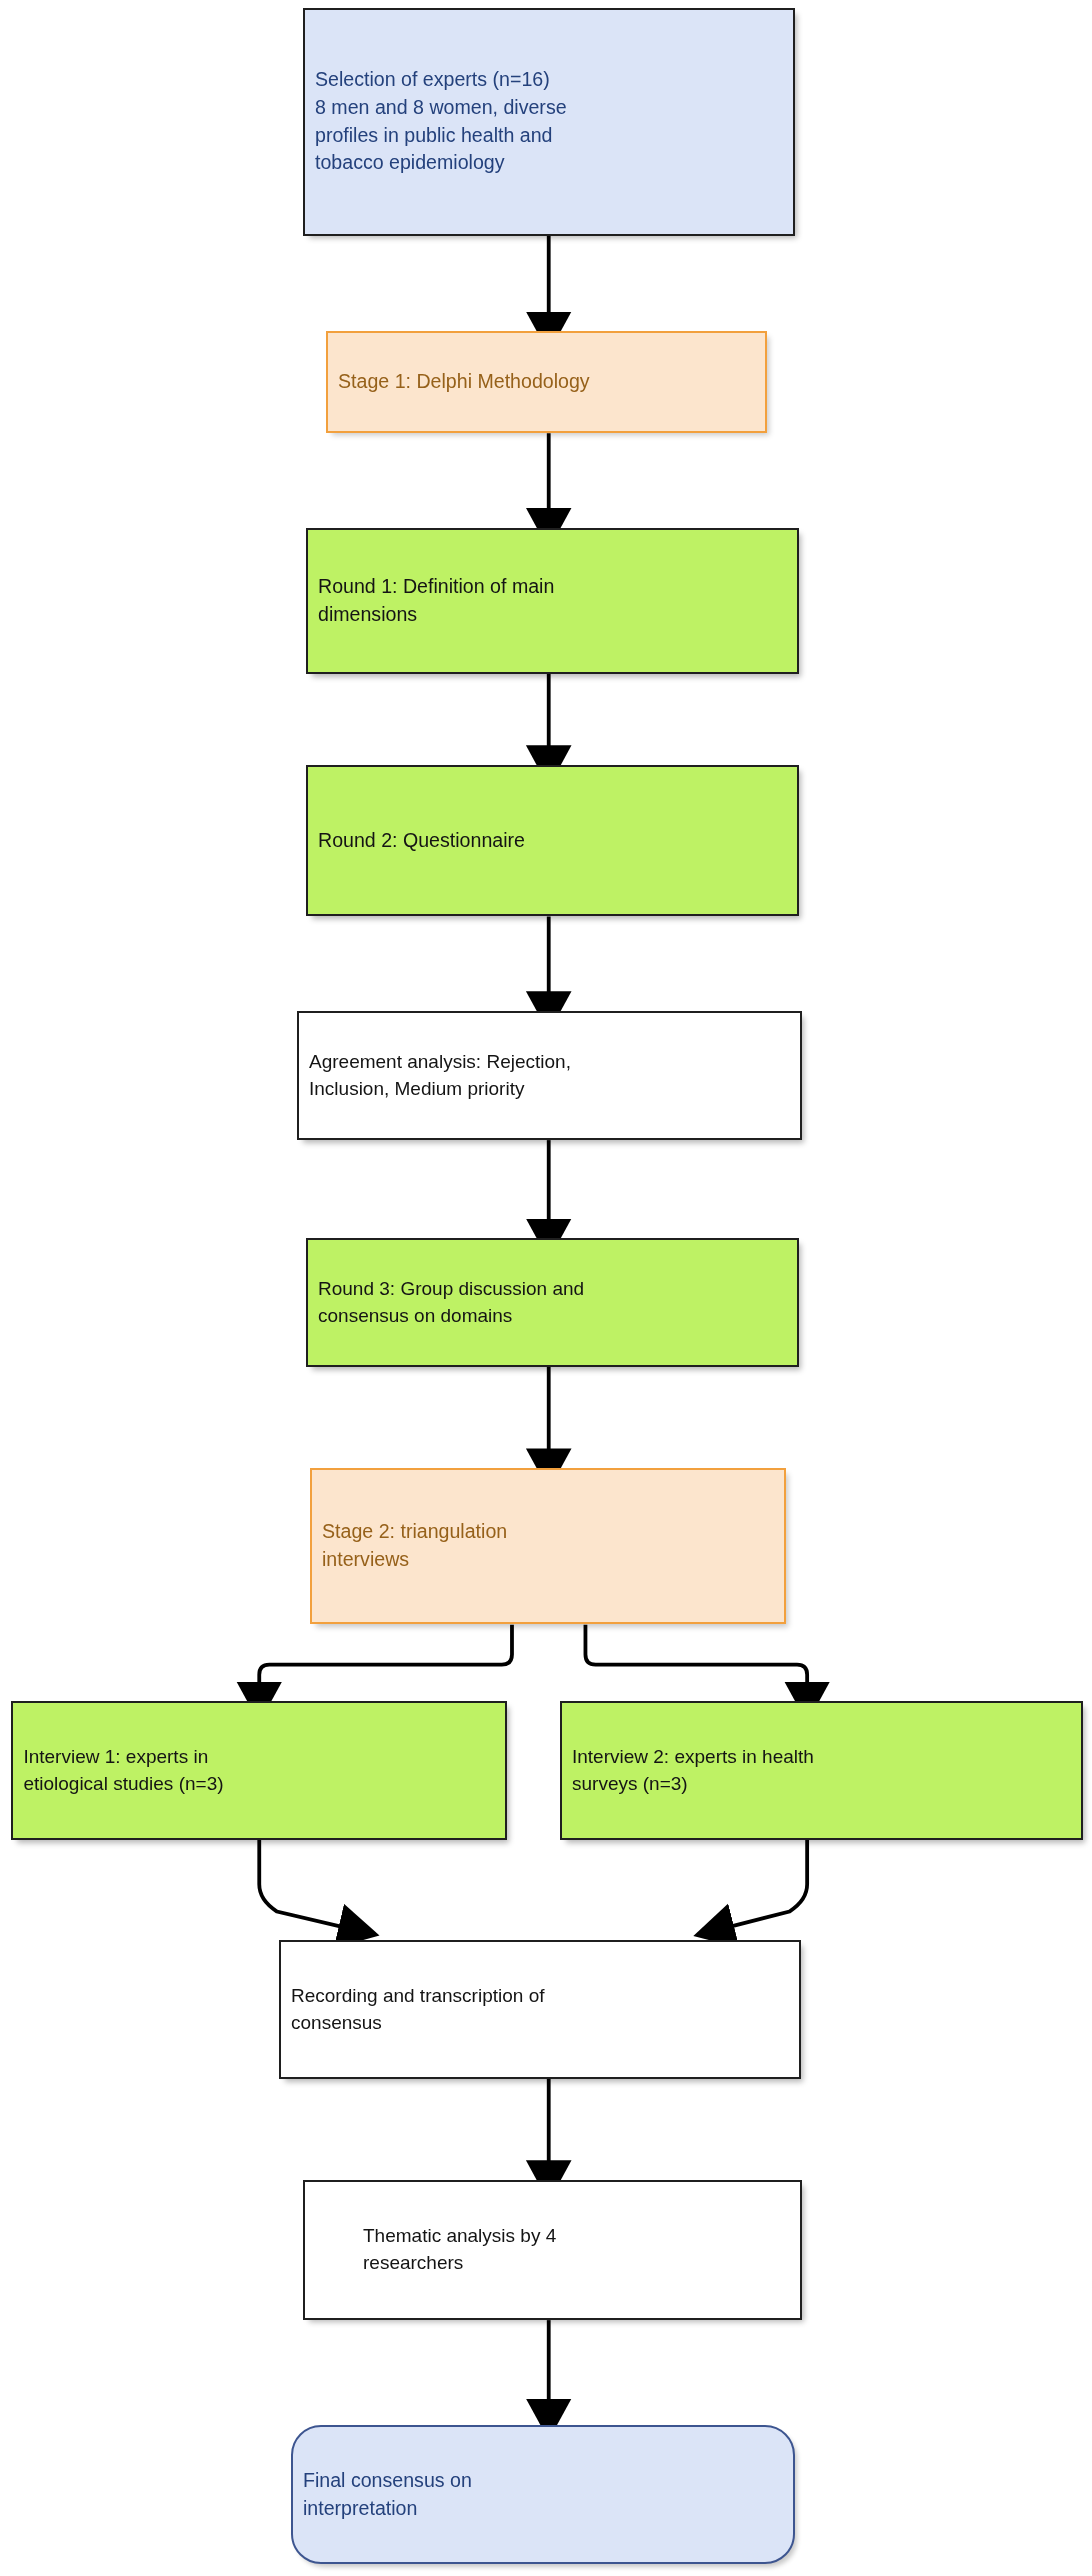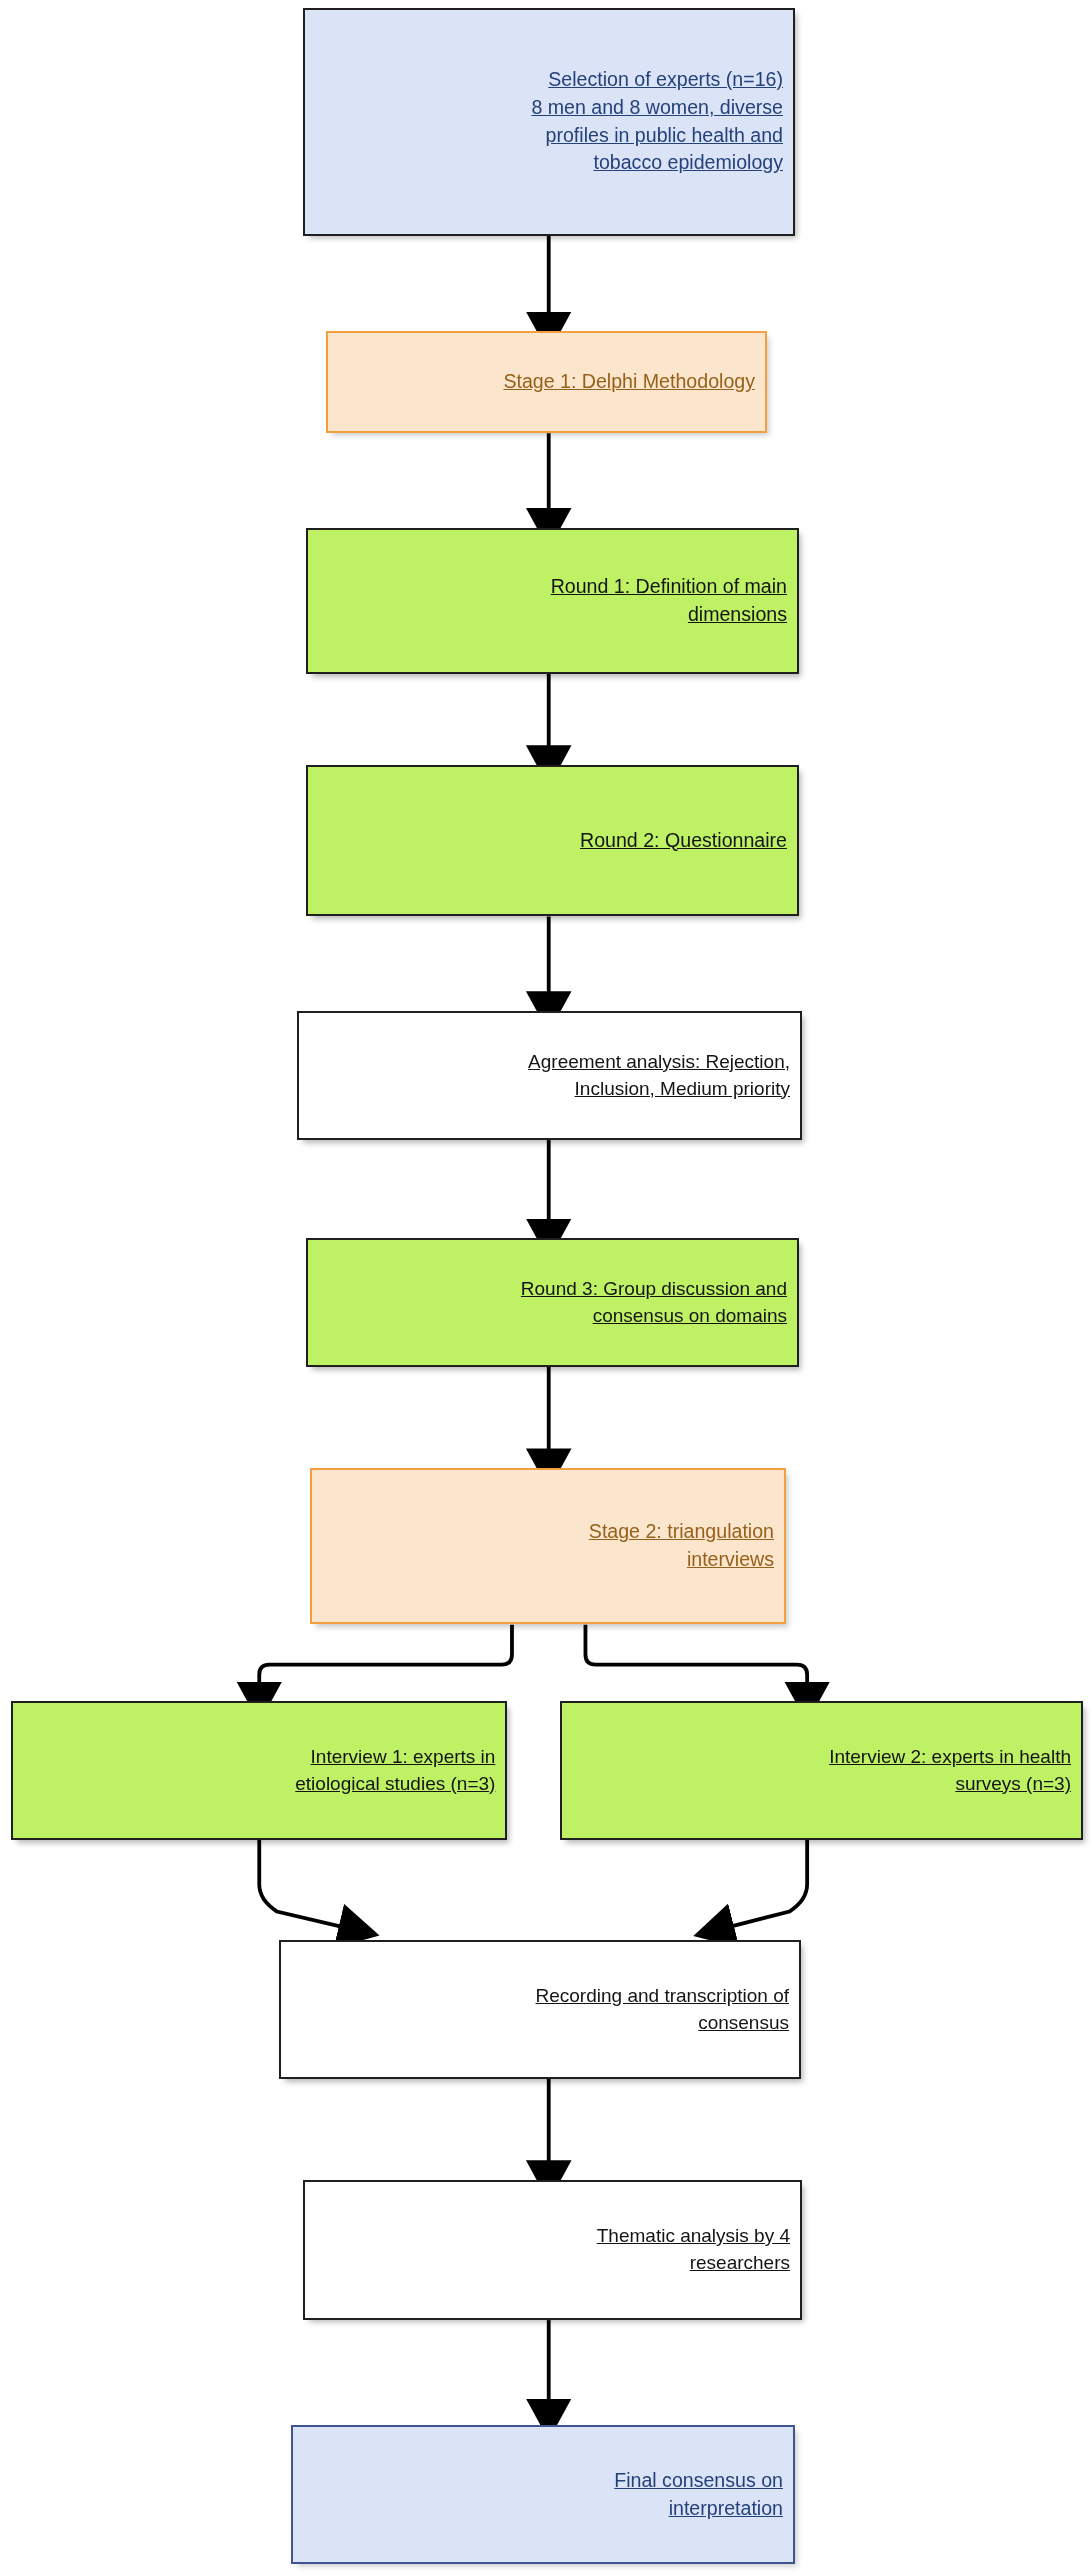--- a/index.html
+++ b/index.html
@@ -1,21 +1,21 @@
 <!DOCTYPE html>
 <html style="font-size:10px"><head>
 <meta charset="utf-8">
 <style>
   html,body{margin:0;padding:0;background:#ffffff;}
   body{width:1093px;height:2576px;position:relative;overflow:hidden;
        font-family:"Liberation Sans","DejaVu Sans",sans-serif;}
   #stage{position:absolute;left:0;top:0;width:1093px;height:2576px;}
   svg.edges{position:absolute;left:0;top:0;width:1093px;height:2576px;pointer-events:none;}
   .node{position:absolute;box-sizing:border-box;display:flex;align-items:center;
-        justify-content:center;text-align:right;line-height:1.42;text-decoration:underline;}
+        justify-content:center;text-align:left;line-height:1.42;}
   .node .lbl{display:block;width:100%;padding:0 10px;white-space:pre-line;}
   
   .sty-blue{background:#dbe4f7;border:2.5px solid #1f1f1f;color:#24417c;
             box-shadow:3.8px 4.4px 5.7px -1.9px rgba(0,0,0,0.28);}
   .sty-blue-soft{background:#dbe4f7;border:2.5px solid #3d5590;color:#24417c;
             box-shadow:3.8px 4.4px 5.7px -1.9px rgba(0,0,0,0.22);}
   .sty-orange{background:#fce5cd;border:2.5px solid #f2a03d;color:#96611a;
             box-shadow:3.8px 4.4px 5.7px -1.9px rgba(0,0,0,0.22);}
   .sty-gray{background:#bef264;border:2.5px solid #1f1f1f;color:#141414;
             box-shadow:3.8px 4.4px 5.7px -1.9px rgba(0,0,0,0.28);}
@@ -99,19 +99,19 @@
   <div class="node sty-white fs-30" style="left:279px;top:1940px;width:522px;height:139px;">
     <span class="lbl">Recording and transcription of
 consensus</span>
   </div>
 
   <div class="node sty-white fs-30" style="left:303px;top:2180px;width:499px;height:140px;padding-left:48px;">
     <span class="lbl">Thematic analysis by 4
 researchers</span>
   </div>
 
-  <div class="node sty-blue-soft fs-31" style="left:291px;top:2425px;width:504px;height:139px;">
+  <div class="node sty-blue-soft fs-31" style="left:291px;top:2425px;width:504px;height:139px;border-radius:30px;">
     <span class="lbl">Final consensus on
 interpretation</span>
   </div>
 
 </div>
 
 
 </body></html>

